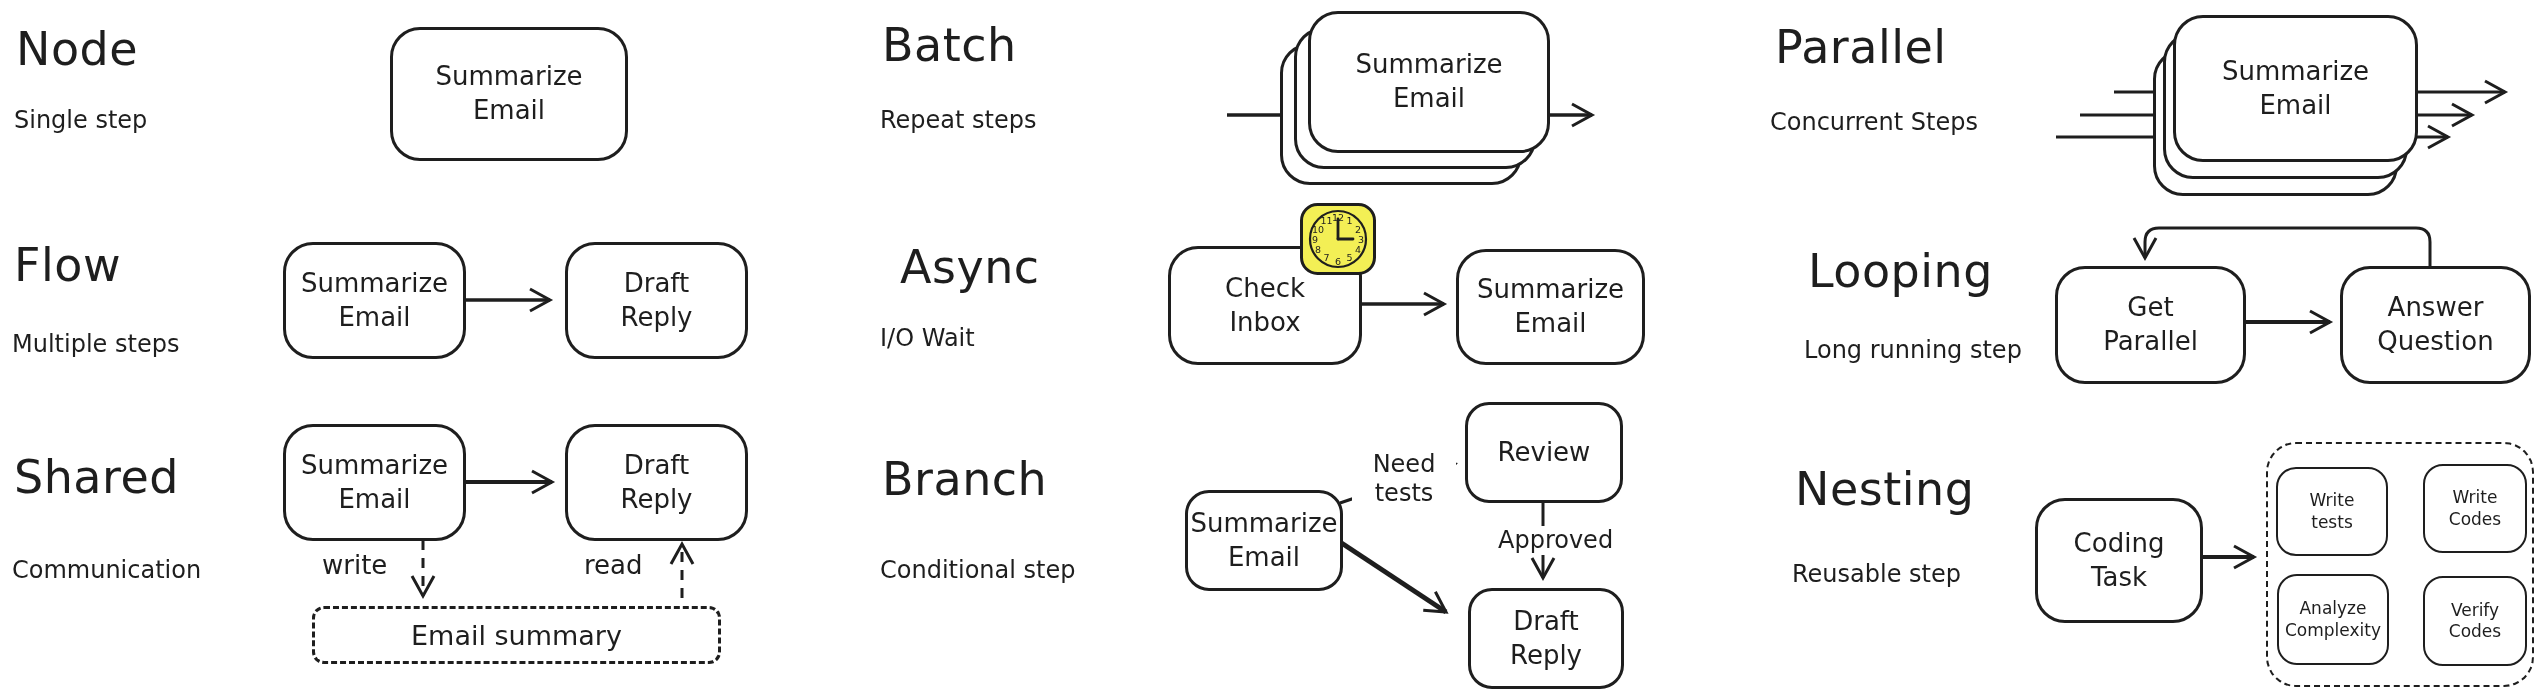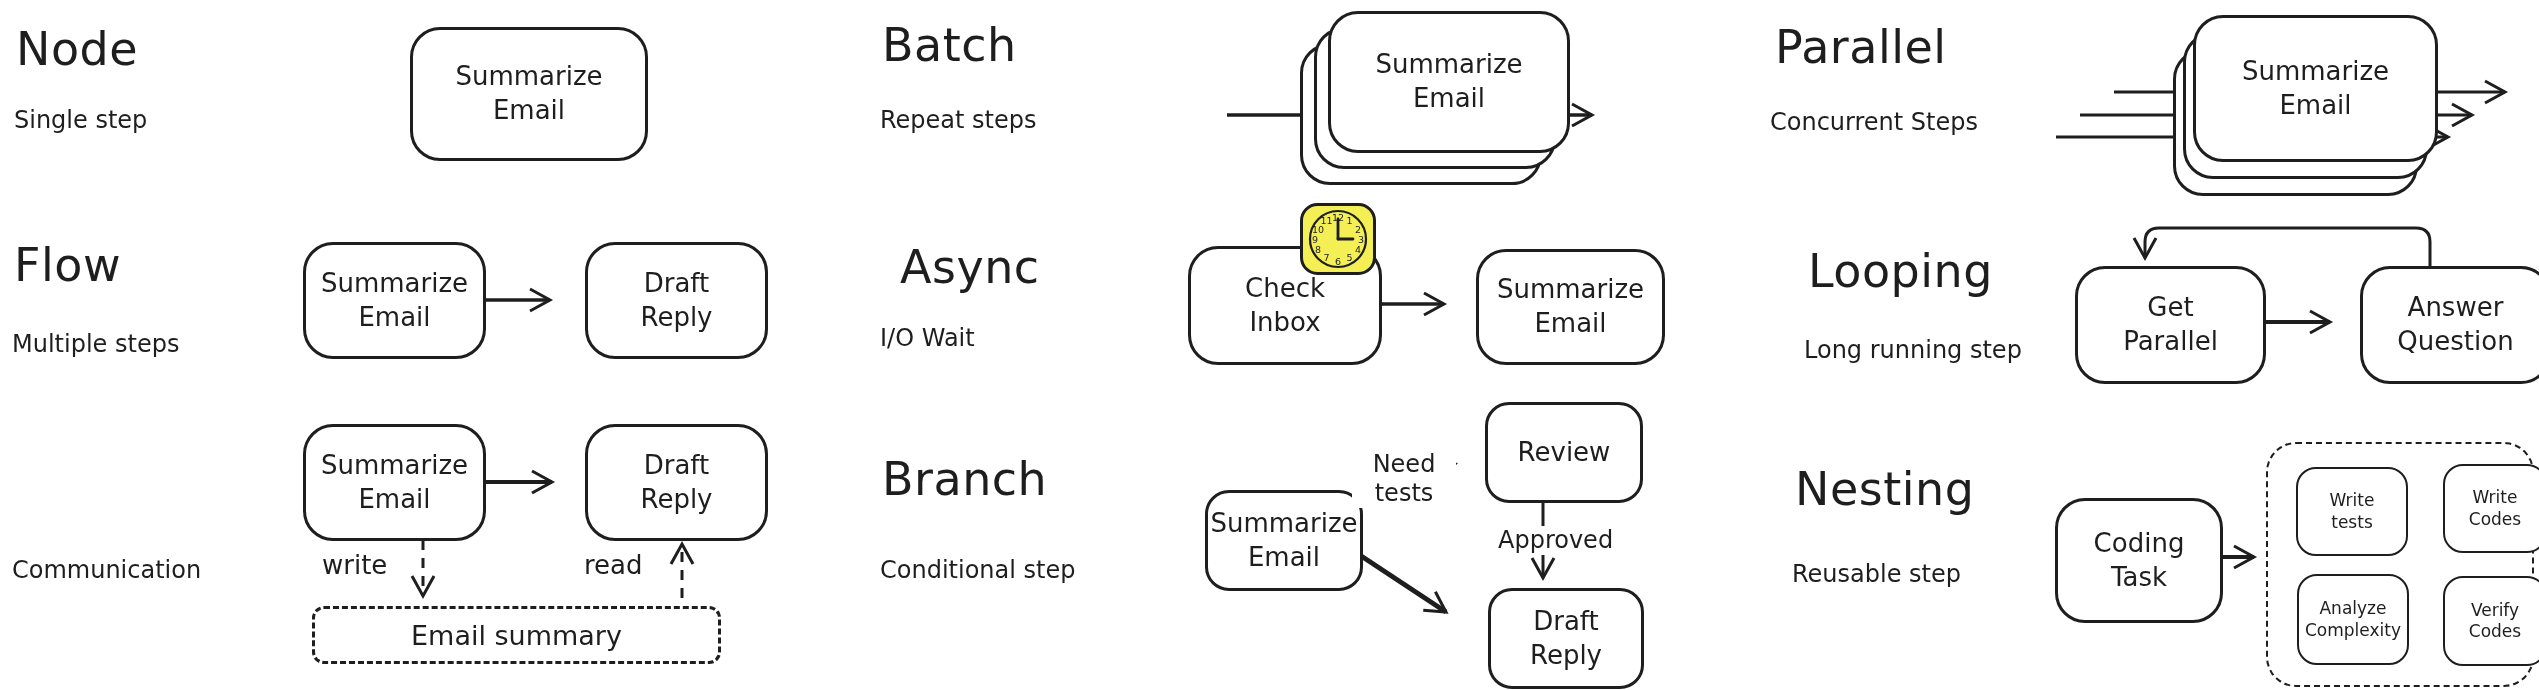--- a/index.html
+++ b/index.html
@@ -6,21 +6,21 @@
   .canvas{
     position:relative;width:2539px;height:690px;background:#ffffff;
     font-family:"DejaVu Sans", sans-serif;color:#1e1e1e;overflow:hidden;
   }
   .wires{position:absolute;left:0;top:0;width:2539px;height:690px;z-index:0;}
   .sec-title{position:absolute;font-size:46px;font-weight:400;letter-spacing:.5px;z-index:3;}
   .sec-sub{position:absolute;font-size:24px;font-weight:500;z-index:3;}
   .box{
     position:absolute;background:#ffffff;border:3px solid #1e1e1e;border-radius:30px;
     display:flex;align-items:center;justify-content:center;text-align:center;
-    font-size:26px;font-weight:500;line-height:1.3;white-space:pre-line;z-index:1;margin-left:20px;
+    font-size:26px;font-weight:500;line-height:1.3;white-space:pre-line;z-index:1;
   }
   .box-sm{font-size:17px;border-width:2.5px;border-radius:20px;line-height:1.25;}
   .stack{z-index:1;}
   .store{
     position:absolute;background:#ffffff;border:3px dashed #1e1e1e;border-radius:12px;
     display:flex;align-items:center;justify-content:center;font-size:27px;font-weight:500;z-index:1;
   }
   .frame{position:absolute;border:2.5px dashed #1e1e1e;border-radius:30px;background:#ffffff;z-index:0;}
   .edge-label{
     position:absolute;font-size:26px;font-weight:500;background:#ffffff;
@@ -76,20 +76,21 @@
   <div class="box" style="left:390px;top:27px;width:232px;height:128px">Summarize
 Email</div>
 
   <div class="sec-title" style="left:14px;top:238px">Flow</div>
   <div class="sec-sub" style="left:12px;top:330px">Multiple steps</div>
   <div class="box" style="left:283px;top:242px;width:177px;height:111px">Summarize
 Email</div>
   <div class="box" style="left:565px;top:242px;width:177px;height:111px">Draft
 Reply</div>
 
+  <div class="sec-title" style="left:14px;top:450px">Shared</div>
   <div class="sec-sub" style="left:12px;top:556px">Communication</div>
   <div class="box" style="left:283px;top:424px;width:177px;height:111px">Summarize
 Email</div>
   <div class="box" style="left:565px;top:424px;width:177px;height:111px">Draft
 Reply</div>
   <div class="edge-label" style="left:318px;top:550px">write</div>
   <div class="edge-label" style="left:580px;top:550px">read</div>
   <div class="store" style="left:312px;top:606px;width:403px;height:52px">Email summary</div>
 
   <div class="sec-title" style="left:882px;top:18px">Batch</div>

